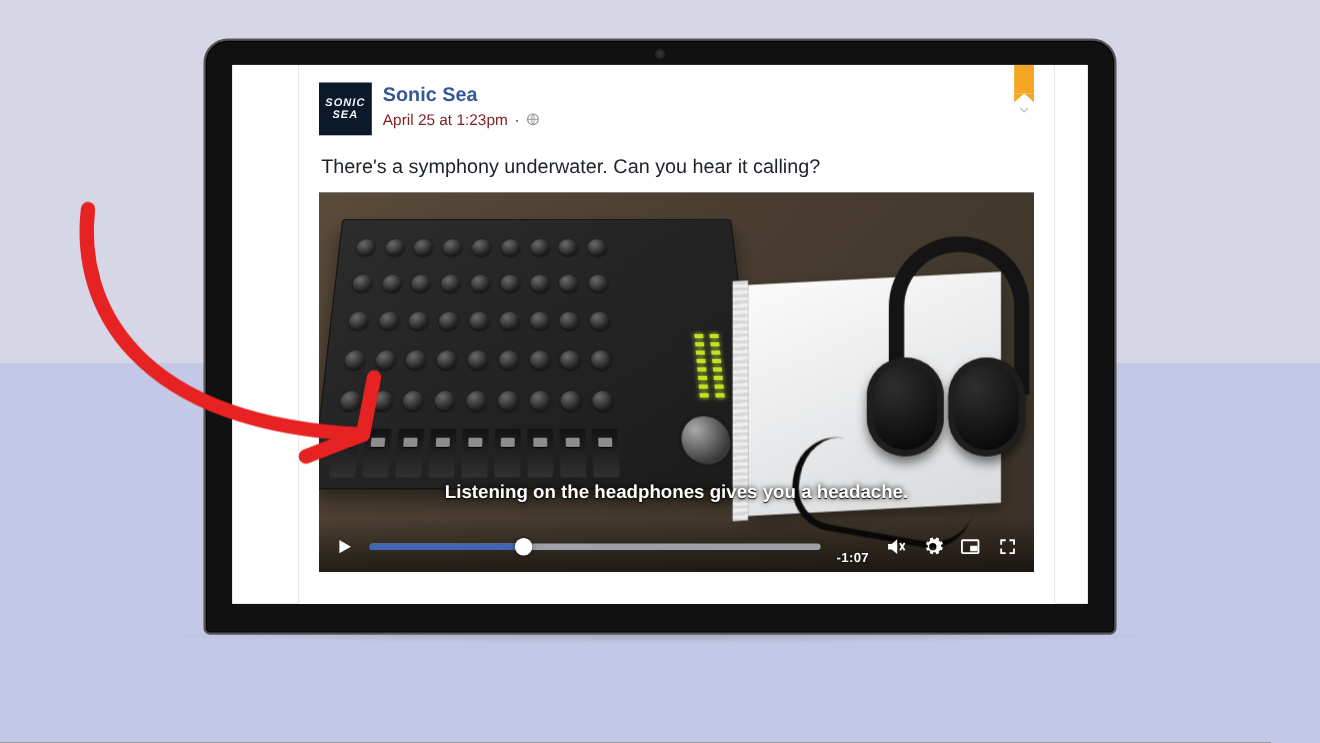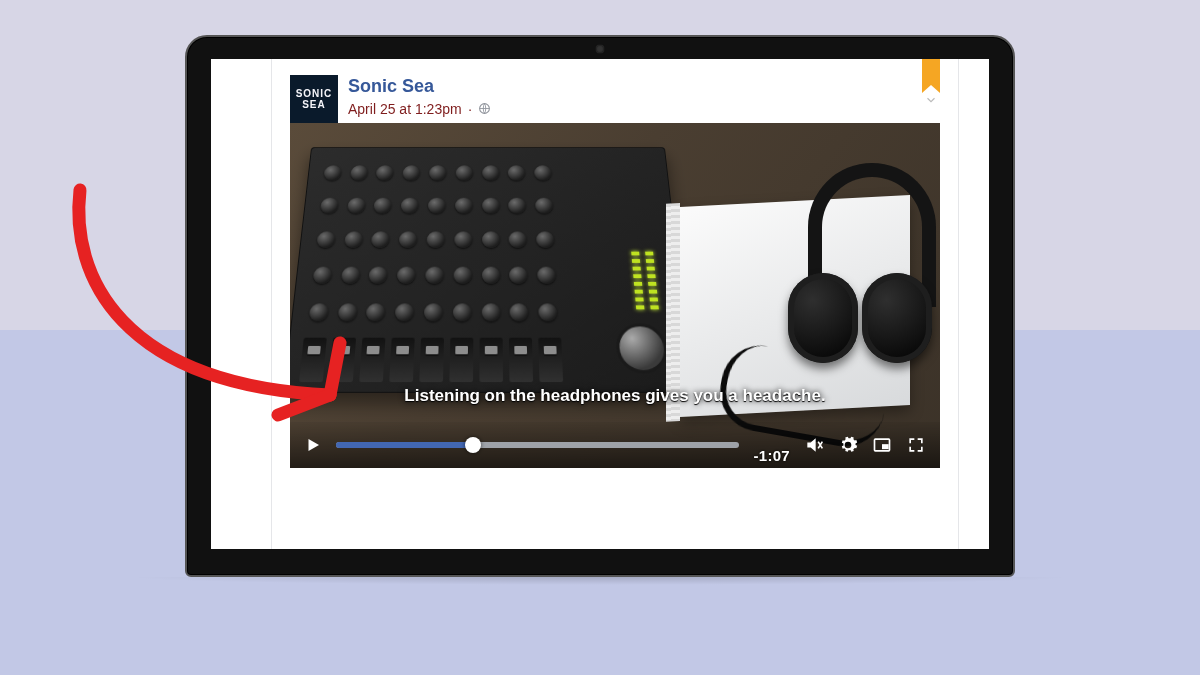--- a/index.html
+++ b/index.html
@@ -321,21 +321,21 @@
   .progress-thumb {
     position: absolute; top: 50%;
     left: 34%;
     transform: translate(-50%, -50%);
     width: 16px; height: 16px;
     background: #fff;
     border-radius: 50%;
     box-shadow: 0 0 4px rgba(0,0,0,0.6);
   }
   .time {
-    font-size: 15px;
+    font-size: 12px;
     font-weight: 600;
     letter-spacing: 0.3px;
     text-shadow: 0 0 3px #000;
     margin-top: 20px;
   }
 
   
   .arrow {
     position: absolute;
     left: 40px; top: 165px;
@@ -358,38 +358,39 @@
 
         <div class="bookmark-ribbon"></div>
         <div class="chevron-down">
           <svg viewBox="0 0 24 24">
               <path d="M6 9l6 6 6-6" fill="none" stroke="#bbb" stroke-width="2"></path>
             </svg>
         </div>
 
         <div class="post-header">
           <div class="avatar">
-            <span style="white-space:pre;">SONIC
+            <span style="white-space:pre;font-style:italic;">SONIC
 SEA</span>
           </div>
           <div>
             <div class="page-name">Sonic Sea</div>
             <div class="timestamp-row">
               <span>April 25 at 1:23pm</span>
               <span>·</span>
               <span class="globe-icon">
                 <svg viewBox="0 0 24 24">
                     <circle cx="12" cy="12" r="9" fill="none" stroke="#90949c" stroke-width="2"></circle>
                     <path d="M3 12h18M12 3c3 3 3 15 0 18M12 3c-3 3-3 15 0 18" fill="none" stroke="#90949c" stroke-width="1.6"></path>
                   </svg>
               </span>
             </div>
           </div>
         </div>
 
+        <div class="post-text">There's a symphony underwater. Can you hear it calling?</div>
 
         <div class="video">
           <div class="desk">
             <div class="mixer">
               <div class="knob-grid" id="knob-grid">
                   <div class="knob"></div>
                   <div class="knob"></div>
                   <div class="knob"></div>
                   <div class="knob"></div>
                   <div class="knob"></div>

